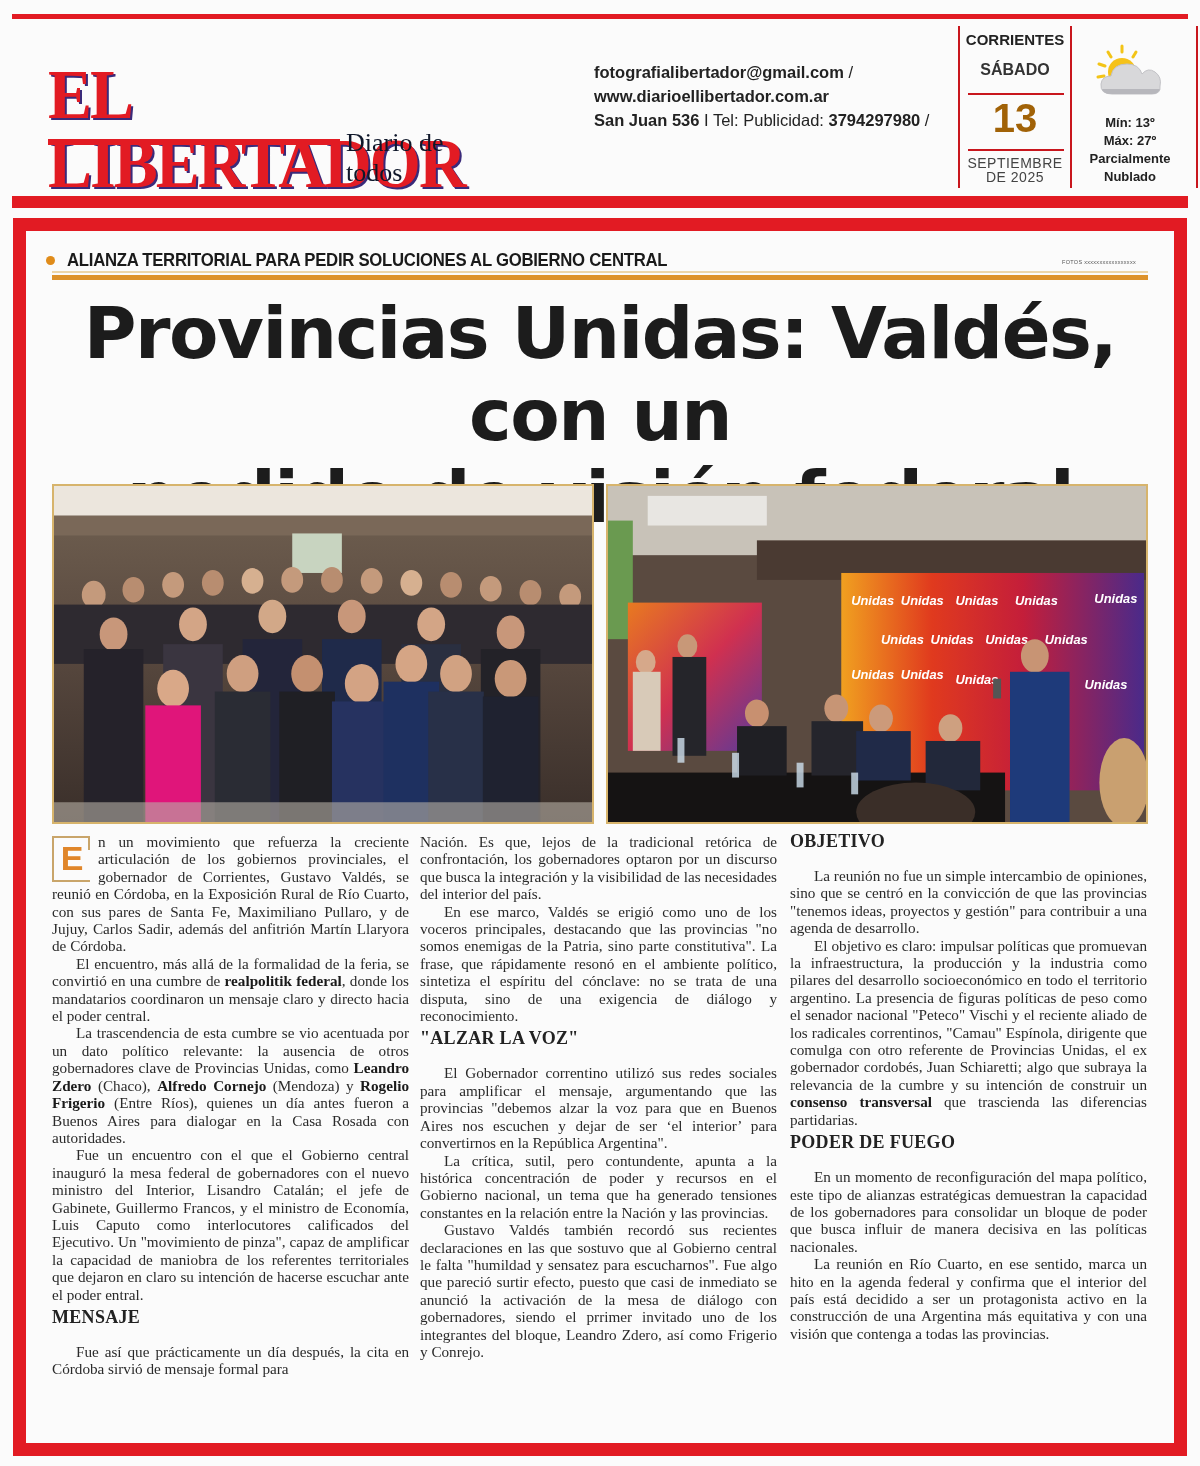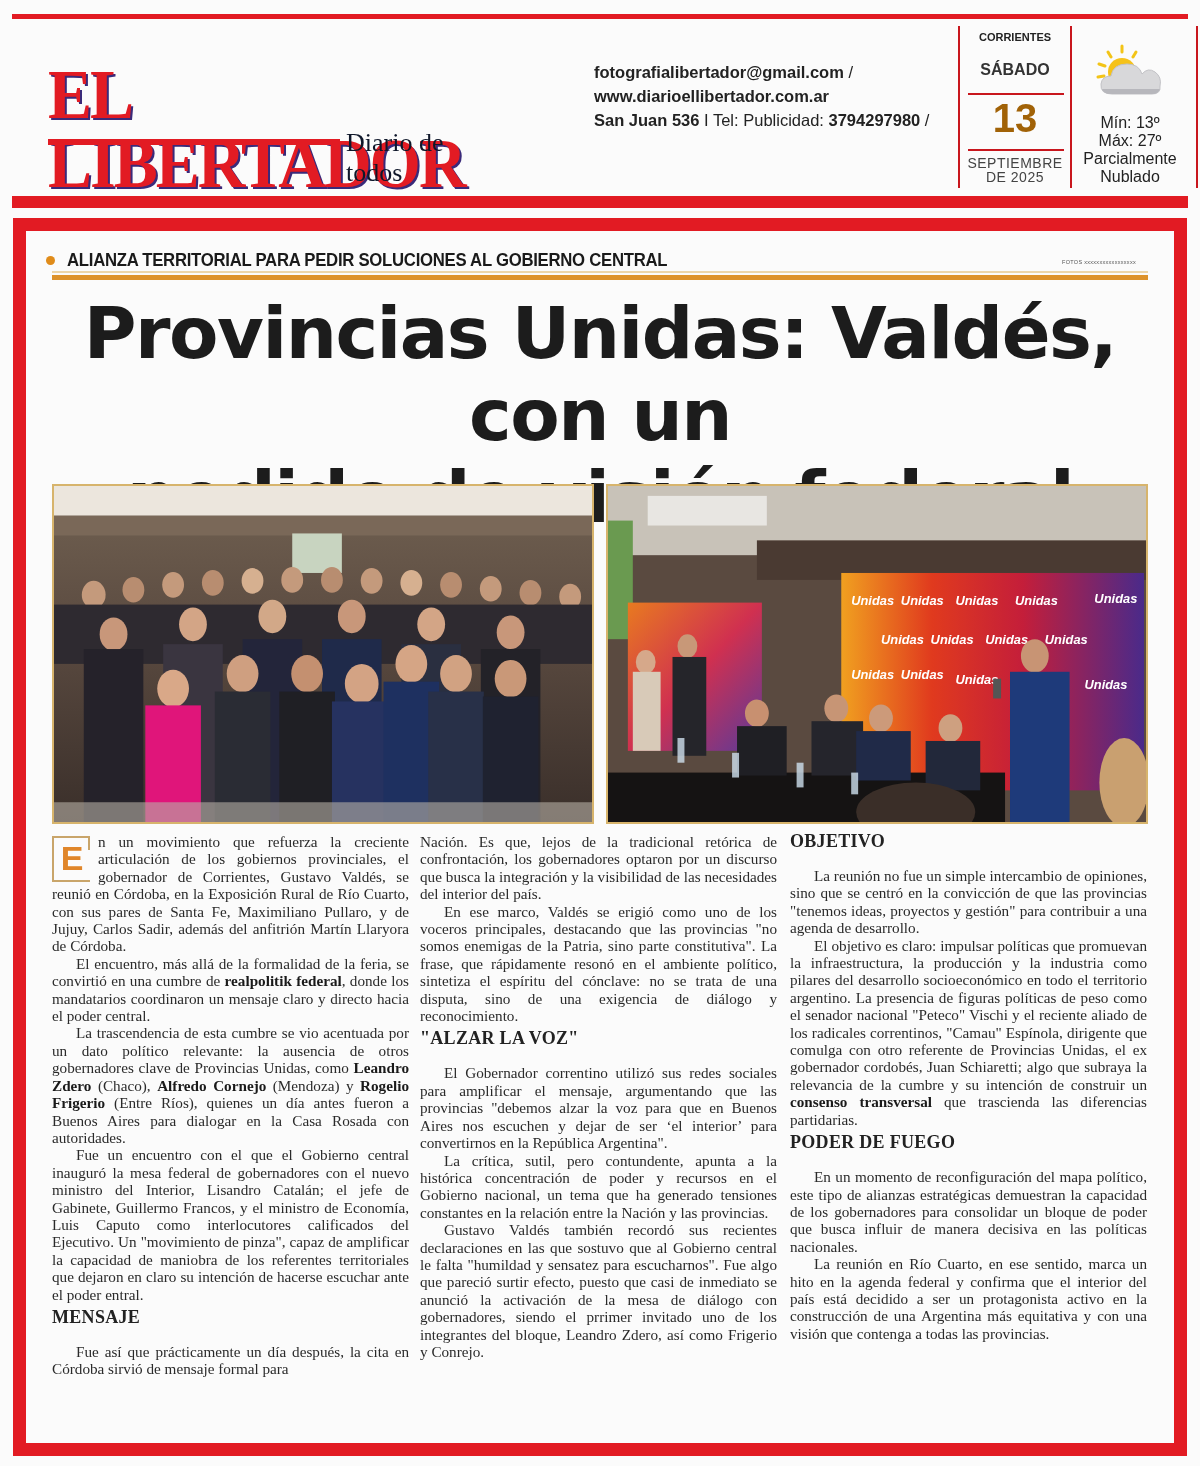--- a/index.html
+++ b/index.html
@@ -21,31 +21,31 @@
   .logo-underline { position: absolute; left: 0; top: 79px; width: 292px; height: 6px; background: #e21b23; }
   .logo-tagline {
     position: absolute; left: 298px; top: 68px;
     font-family: "Liberation Serif", serif; font-size: 26px; color: #0f172a;
   }
 
   .contact { position: absolute; left: 554px; top: 60px; font-family: "Liberation Sans", sans-serif; font-size: 16.5px; line-height: 24px; color: #222; margin-left: 40px; }
   .contact b { font-weight: bold; }
 
   .date-box { position: absolute; left: 958px; top: 26px; width: 112px; height: 162px; border-left: 2px solid #c8161d; }
-  .date-box .city { position: absolute; top: 5px; width: 100%; text-align: center; font-family: "Liberation Sans", sans-serif; font-weight: bold; font-size: 11px; color: #222; }
+  .date-box .city { position: absolute; top: 5px; width: 100%; text-align: center; font-family: "Liberation Sans", sans-serif; font-weight: bold; font-size: 15px; color: #222; }
   .date-box .weekday { position: absolute; top: 35px; width: 100%; text-align: center; font-family: "Liberation Sans", sans-serif; font-weight: bold; font-size: 16px; color: #333; }
   .date-box .rule1 { position: absolute; top: 67px; left: 8px; width: 96px; height: 2px; background: #c8161d; }
   .date-box .day { position: absolute; top: 70px; width: 100%; text-align: center; font-family: "Liberation Sans", sans-serif; font-weight: bold; font-size: 40px; color: #a16207; }
   .date-box .rule2 { position: absolute; top: 123px; left: 8px; width: 96px; height: 2px; background: #c8161d; }
   .date-box .month { position: absolute; top: 130px; width: 100%; text-align: center; font-family: "Liberation Sans", sans-serif; font-size: 14px; line-height: 14px; color: #444; letter-spacing: 0.5px; }
 
   .weather-box { position: absolute; left: 1070px; top: 26px; width: 118px; height: 162px; border-left: 2px solid #c8161d; }
   .weather-box::after { content: ""; position: absolute; right: -10px; top: 0; width: 2px; height: 162px; background: #c8161d; }
   .weather-icon { position: absolute; left: 20px; top: 16px; width: 74px; height: 60px; }
-  .weather-text { position: absolute; top: 88px; width: 100%; text-align: center; font-family: "Liberation Sans", sans-serif; font-weight: normal; font-size: 16px; line-height: 18px; color: #222; }
+  .weather-text { position: absolute; top: 88px; width: 100%; text-align: center; font-family: "Liberation Sans", sans-serif; font-weight: bold; font-size: 13px; line-height: 18px; color: #222; }
 
   
   .frame { position: absolute; left: 13px; top: 218px; width: 1174px; height: 1238px; border: 13px solid #e21b23; background: #fbfbfb; }
 
   .kicker { position: absolute; left: 46px; top: 250px; display: flex; align-items: center; }
   .kicker-dot { width: 9px; height: 9px; border-radius: 50%; background: #e08c1a; margin-right: 12px; }
   .kicker-text { font-family: "Liberation Sans", sans-serif; font-weight: bold; font-size: 18px; color: #1a1a1a; letter-spacing: -0.3px; transform: scaleX(0.93); transform-origin: left center; }
   .credits { position: absolute; left: 1062px; top: 259px; font-family: "Liberation Sans", sans-serif; font-size: 5.5px; color: #555; letter-spacing: 0.3px; }
   .kicker-rule-thin { position: absolute; left: 52px; top: 271px; width: 1096px; height: 2px; background: #ecd5a8; }
   .kicker-rule-thick { position: absolute; left: 52px; top: 275px; width: 1096px; height: 5px; background: #dd922a; }

